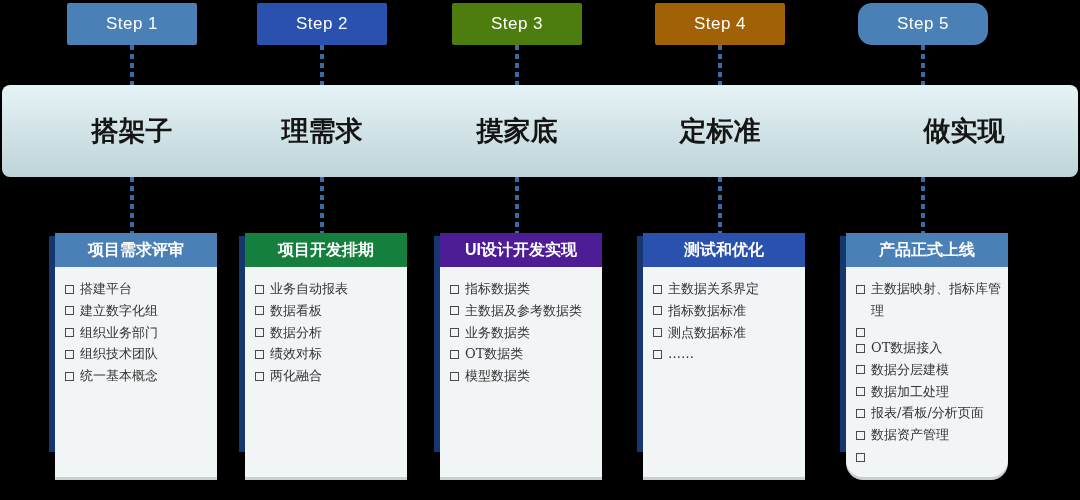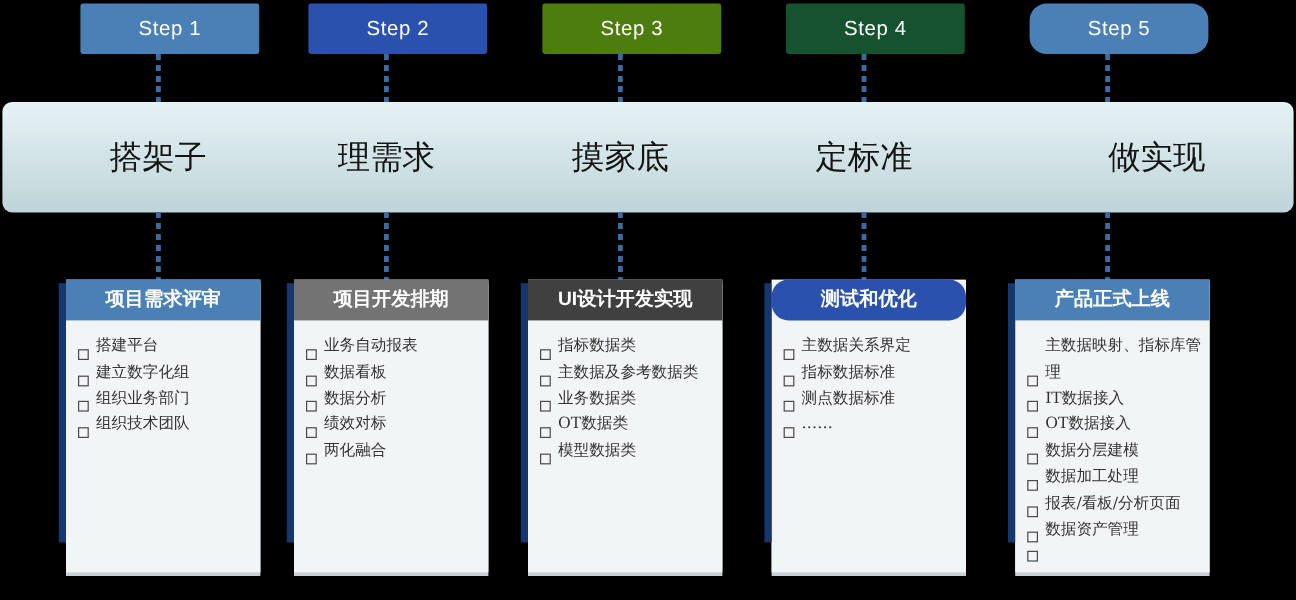--- a/index.html
+++ b/index.html
@@ -3,56 +3,56 @@
 <meta charset="utf-8">
 <style>
   html,body { margin:0; padding:0; background:#000; }
   .canvas {
     position:relative; width:1080px; height:500px; margin:0 auto;
     background:#000; overflow:hidden;
     font-family:"Liberation Sans", sans-serif;
     --dash:#3a6ba5;
   }
   .step-box {
-    position:absolute; top:3px; width:149px; height:42px;
+    position:absolute; top:3px; width:130px; height:42px;
     border-radius:2px; color:#fff; font-size:17px; letter-spacing:.5px;
     text-align:center; line-height:42px;
   }
   .connector {
     position:absolute; width:4px;
     background:repeating-linear-gradient(180deg, var(--dash) 0 5px, transparent 5px 9px);
   }
   .connector.top    { top:45px;  height:40px; }
   .connector.bottom { top:177px; height:56px; }
   .band {
     position:absolute; left:2px; top:85px; width:1076px; height:92px;
     border-radius:8px;
     background:linear-gradient(180deg,#e6f3f6 0%,#d3e5e8 55%,#bed4d8 100%);
   }
   .band-label {
     position:absolute; top:85px; height:108px; line-height:92px;
     transform:translateX(-50%);
-    font-size:27px; font-weight:400; color:#151515; white-space:nowrap;
+    font-size:27px; font-weight:700; color:#151515; white-space:nowrap;
   }
   .card {
     position:absolute; top:233px; width:162px; height:244px;
     background:#f2f5f6;
     box-shadow:0 3px 0 #c9d0d3;
   }
   .card::before {
     content:""; position:absolute; left:-6px; top:3px; width:6px;
     height:calc(100% - 28px); background:#16366e;
   }
   .card-header {
     height:34px; line-height:34px; text-align:center;
     color:#fff; font-size:16px; font-weight:700; white-space:nowrap;
   }
   .card-body { padding:11px 5px 0 9px; }
   .item {
-    display:flex; align-items:flex-end;
+    display:flex; align-items:flex-start;
     font-family:"DejaVu Serif","Liberation Serif",serif;
     font-size:13px; line-height:21.8px; color:#333;
   }
   .bullet {
     flex:0 0 auto; width:7px; height:7px;
     border:1.5px solid #4a4a4a; background:transparent;
     margin:6.5px 6px 0 1px;
   }
   .item-text { flex:1 1 auto; }
 </style>
@@ -83,31 +83,35 @@
   <div class="item">
     <span class="bullet"></span>
     <span class="item-text">组织业务部门</span>
   </div>
 
   <div class="item">
     <span class="bullet"></span>
     <span class="item-text">组织技术团队</span>
   </div>
 
+  <div class="item">
+    <span class="bullet"></span>
+    <span class="item-text">统一基本概念</span>
+  </div>
 </div>
     </div>
   </div>
 
   <div>
     <div class="step-box" style="left: 257px; background: rgb(42, 81, 174);">Step 2</div>
     <div class="connector top" style="left: 320px;"></div>
     <div class="band-label" style="left: 322px;">理需求</div>
     <div class="connector bottom" style="left: 320px;"></div>
     <div class="card" style="left: 245px; background: rgb(242, 245, 246);">
-      <div class="card-header" style="background: #737373;">项目开发排期</div>
+      <div class="card-header" style="background: #15803d;">项目开发排期</div>
       <div class="card-body">
   <div class="item">
     <span class="bullet"></span>
     <span class="item-text">业务自动报表</span>
   </div>
 
   <div class="item">
     <span class="bullet"></span>
     <span class="item-text">数据看板</span>
   </div>
@@ -129,21 +133,21 @@
 </div>
     </div>
   </div>
 
   <div>
     <div class="step-box" style="left: 452px; background: #4d7c0f;">Step 3</div>
     <div class="connector top" style="left: 515px;"></div>
     <div class="band-label" style="left: 517px;">摸家底</div>
     <div class="connector bottom" style="left: 515px;"></div>
     <div class="card" style="left: 440px; background: rgb(242, 245, 246);">
-      <div class="card-header" style="background: #404040;">UI设计开发实现</div>
+      <div class="card-header" style="background: #4c1d95;">UI设计开发实现</div>
       <div class="card-body">
   <div class="item">
     <span class="bullet"></span>
     <span class="item-text">指标数据类</span>
   </div>
 
   <div class="item">
     <span class="bullet"></span>
     <span class="item-text">主数据及参考数据类</span>
   </div>
@@ -160,26 +164,26 @@
 
   <div class="item">
     <span class="bullet"></span>
     <span class="item-text">模型数据类</span>
   </div>
 </div>
     </div>
   </div>
 
   <div>
-    <div class="step-box" style="left: 655px; background: #14532d;">Step 4</div>
+    <div class="step-box" style="left: 655px; background: #a16207;">Step 4</div>
     <div class="connector top" style="left: 718px;"></div>
     <div class="band-label" style="left: 720px;">定标准</div>
     <div class="connector bottom" style="left: 718px;"></div>
     <div class="card" style="left: 643px; background: rgb(242, 245, 246);">
-      <div class="card-header" style="background: rgb(42, 81, 174); border-radius: 14px;">测试和优化</div>
+      <div class="card-header" style="background: rgb(42, 81, 174);">测试和优化</div>
       <div class="card-body">
   <div class="item">
     <span class="bullet"></span>
     <span class="item-text">主数据关系界定</span>
   </div>
 
   <div class="item">
     <span class="bullet"></span>
     <span class="item-text">指标数据标准</span>
   </div>
@@ -195,31 +199,30 @@
   </div>
 </div>
     </div>
   </div>
 
   <div>
     <div class="step-box" style="left: 858px; background: rgb(74, 128, 182); border-radius: 14px;">Step 5</div>
     <div class="connector top" style="left: 921px;"></div>
     <div class="band-label" style="left: 964px;">做实现</div>
     <div class="connector bottom" style="left: 921px;"></div>
-    <div class="card" style="left: 846px; background: rgb(242, 245, 246);">
+    <div class="card" style="left: 846px; background: rgb(242, 245, 246); border-radius: 17px;">
       <div class="card-header" style="background: rgb(74, 128, 182);">产品正式上线</div>
       <div class="card-body">
   <div class="item">
     <span class="bullet"></span>
     <span class="item-text">主数据映射、指标库管理</span>
   </div>
 
   <div class="item">
     <span class="bullet"></span>
-    <span class="item-text">IT数据接入</span>
   </div>
 
   <div class="item">
     <span class="bullet"></span>
     <span class="item-text">OT数据接入</span>
   </div>
 
   <div class="item">
     <span class="bullet"></span>
     <span class="item-text">数据分层建模</span>

